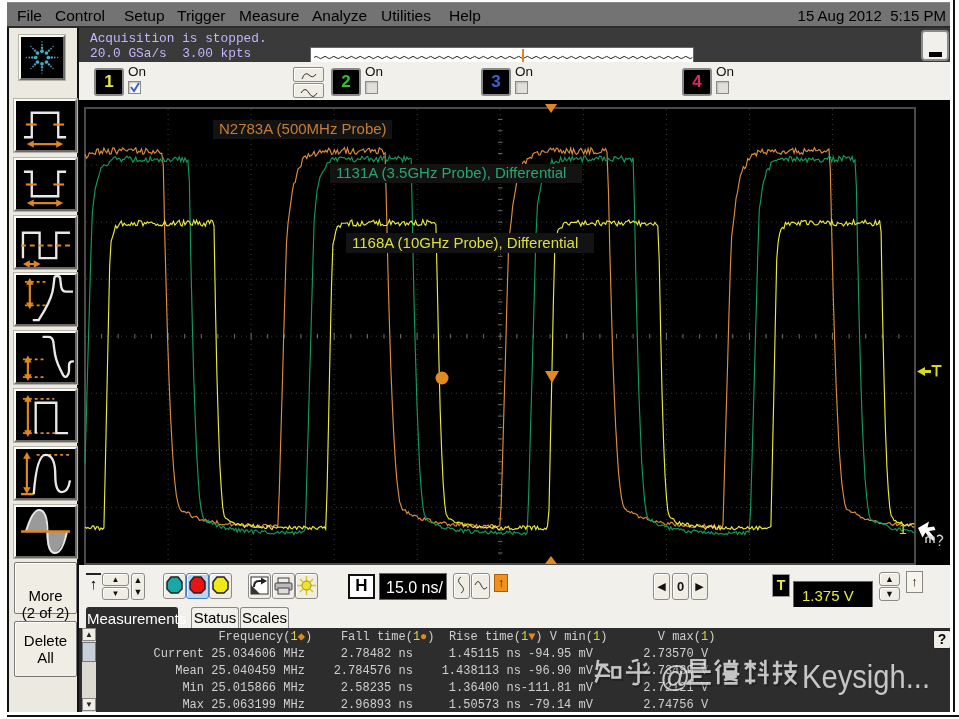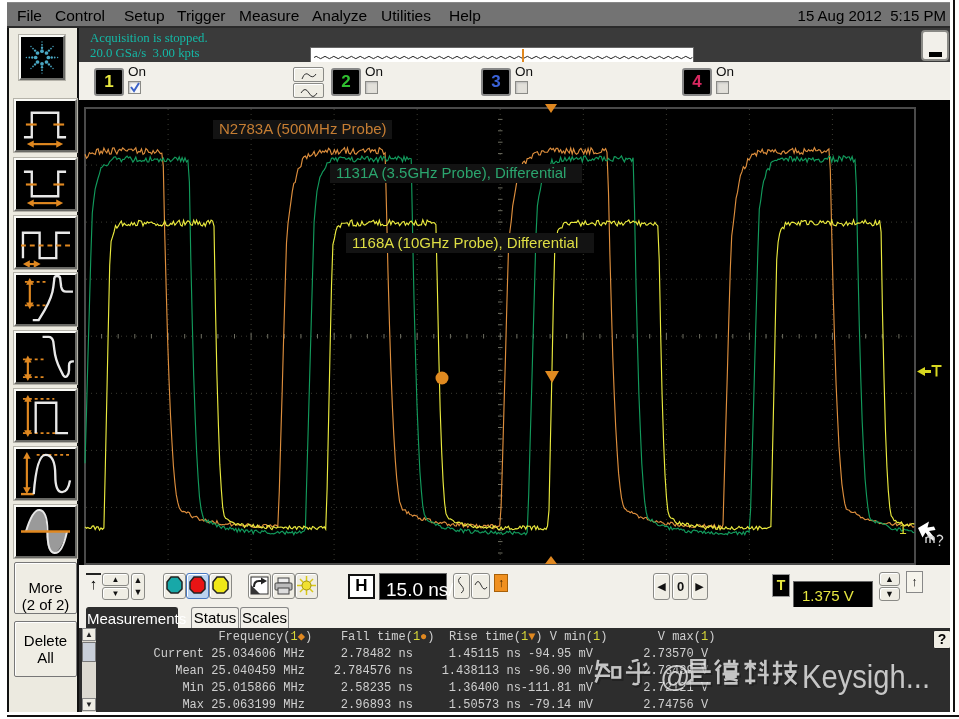--- a/index.html
+++ b/index.html
@@ -8,21 +8,21 @@
 #menubar{position:absolute;left:2px;top:2px;width:953px;height:26px;background:#737373;
  border-top:1px solid #888;border-bottom:2px solid #2a2a2a;color:#000;font-size:15px}
 #menubar span.mi{position:absolute;top:4px;font-size:15.5px}
 #leftpanel{position:absolute;left:7px;top:28px;width:72px;height:686px;background:#eceae0;border-left:2px solid #111;border-right:2px solid #111}
 .lbtn{position:absolute;left:5px;width:63px;background:#000;border:2px solid;
  border-color:#fafaf6 #6a6a66 #6a6a66 #fafaf6;outline:1px solid #b5b3aa}
 .gbtn{position:absolute;left:5px;width:63px;background:#efede4;border:1px solid #777;
  border-radius:2px;color:#000;font-size:15px;text-align:center;
  box-shadow:inset 1px 1px 0 #fff}
 #topdark{position:absolute;left:79px;top:28px;width:871px;height:34px;background:#3a3a3a}
-#topdark .ac{position:absolute;left:11px;color:#14b8a6;font-family:Liberation Serif, serif;
+#topdark .ac{position:absolute;left:11px;color:#c4b5fd;font-family:Liberation Mono, monospace;
  font-size:12.8px;letter-spacing:0;white-space:pre}
 #wstrip{position:absolute;left:231px;top:19px;width:384px;height:17px;background:#fff;border:1px solid #666}
 #minbtn{position:absolute;left:842px;top:2px;width:28px;height:31px;background:#f2f0ea;
  border:2px solid #8a8a86;border-radius:4px}
 #minbtn div{position:absolute;left:6px;top:20px;width:13px;height:5px;background:#000}
 #chanbar{position:absolute;left:79px;top:62px;width:871px;height:38px;background:#f2f0ea}
 .chb{position:absolute;top:6px;width:30px;height:28px;background:#000;border:2px solid #888;
  border-radius:3px;text-align:center;
  font-size:17px;font-weight:bold;line-height:24px}
 .onl{position:absolute;top:2px;font-size:13.5px;color:#111}
@@ -186,21 +186,21 @@
         </g>
       </svg></div>
     <div class="lbtn" style="top:477px;height:53px"><svg width="59" height="49" viewBox="0 0 54 50">
         <path d="M7,25 q7,-22 14,-22 q7,0 7,22 z" fill="#9a9a9a"></path>
         <path d="M28,25 q0,22 7,22 q7,0 14,-22 z" fill="#9a9a9a"></path>
         <g stroke="#e8e8e8" stroke-width="2" fill="none">
           <path d="M7,25 q7,-23 14,-22 q8,1 8,22 q0,21 7,22 q8,1 13,-22"></path>
         </g>
         <line x1="2" y1="25" x2="52" y2="25" stroke="#e08820" stroke-width="2.6"></line>
       </svg></div>
-    <div class="gbtn" style="top:534px;height:52px;padding-top:16px">More<br>(2 of 2)</div>
+    <div class="gbtn" style="top:534px;height:52px;padding-top:24px">More<br>(2 of 2)</div>
     <div class="gbtn" style="top:593px;height:56px;padding-top:10px">Delete<br>All</div>
   </div>
 <div id="topdark">
     <div class="ac" style="top:3px">Acquisition is stopped.</div>
     <div class="ac" style="top:18px">20.0 GSa/s  3.00 kpts</div>
     <div id="wstrip">
       <svg width="382" height="15" style="position:absolute;left:0;top:0">
         <path d="M3,9.5 q2.2,-2.3 4.4,0 q2.2,2.3 4.4,0 q2.2,-2.3 4.4,0 q2.2,2.3 4.4,0 q2.2,-2.3 4.4,0 q2.2,2.3 4.4,0 q2.2,-2.3 4.4,0 q2.2,2.3 4.4,0 q2.2,-2.3 4.4,0 q2.2,2.3 4.4,0 q2.2,-2.3 4.4,0 q2.2,2.3 4.4,0 q2.2,-2.3 4.4,0 q2.2,2.3 4.4,0 q2.2,-2.3 4.4,0 q2.2,2.3 4.4,0 q2.2,-2.3 4.4,0 q2.2,2.3 4.4,0 q2.2,-2.3 4.4,0 q2.2,2.3 4.4,0 q2.2,-2.3 4.4,0 q2.2,2.3 4.4,0 q2.2,-2.3 4.4,0 q2.2,2.3 4.4,0 q2.2,-2.3 4.4,0 q2.2,2.3 4.4,0 q2.2,-2.3 4.4,0 q2.2,2.3 4.4,0 q2.2,-2.3 4.4,0 q2.2,2.3 4.4,0 q2.2,-2.3 4.4,0 q2.2,2.3 4.4,0 q2.2,-2.3 4.4,0 q2.2,2.3 4.4,0 q2.2,-2.3 4.4,0 q2.2,2.3 4.4,0 q2.2,-2.3 4.4,0 q2.2,2.3 4.4,0 q2.2,-2.3 4.4,0 q2.2,2.3 4.4,0 q2.2,-2.3 4.4,0 q2.2,2.3 4.4,0 q2.2,-2.3 4.4,0 q2.2,2.3 4.4,0 q2.2,-2.3 4.4,0 q2.2,2.3 4.4,0 q2.2,-2.3 4.4,0 q2.2,2.3 4.4,0 q2.2,-2.3 4.4,0 q2.2,2.3 4.4,0 q2.2,-2.3 4.4,0 q2.2,2.3 4.4,0 q2.2,-2.3 4.4,0 q2.2,2.3 4.4,0 q2.2,-2.3 4.4,0 q2.2,2.3 4.4,0 q2.2,-2.3 4.4,0 q2.2,2.3 4.4,0 q2.2,-2.3 4.4,0 q2.2,2.3 4.4,0 q2.2,-2.3 4.4,0 q2.2,2.3 4.4,0 q2.2,-2.3 4.4,0 q2.2,2.3 4.4,0 q2.2,-2.3 4.4,0 q2.2,2.3 4.4,0 q2.2,-2.3 4.4,0 q2.2,2.3 4.4,0 q2.2,-2.3 4.4,0 q2.2,2.3 4.4,0 q2.2,-2.3 4.4,0 q2.2,2.3 4.4,0 q2.2,-2.3 4.4,0 q2.2,2.3 4.4,0 q2.2,-2.3 4.4,0 q2.2,2.3 4.4,0 q2.2,-2.3 4.4,0 q2.2,2.3 4.4,0 q2.2,-2.3 4.4,0 q2.2,2.3 4.4,0 q2.2,-2.3 4.4,0 q2.2,2.3 4.4,0 q2.2,-2.3 4.4,0 q2.2,2.3 4.4,0 q2.2,-2.3 4.4,0 q2.2,2.3 4.4,0" stroke="#222" fill="none" stroke-width="1"></path>
         <line x1="212" y1="1" x2="212" y2="14" stroke="#e08820" stroke-width="2"></line>
       </svg>
@@ -400,21 +400,21 @@
         <g stroke="#d8c818" stroke-width="1.5">
           <line x1="10.5" y1="2" x2="10.5" y2="21"></line>
           <line x1="1" y1="11.5" x2="20" y2="11.5"></line>
           <line x1="4" y1="5" x2="17" y2="18"></line>
           <line x1="17" y1="5" x2="4" y2="18"></line>
         </g>
         <circle cx="10.5" cy="11.5" r="4.5" fill="#f0e030" stroke="#a09010"></circle>
       </svg></div>
     <div style="position:absolute;left:269px;top:9px;width:27px;height:25px;background:#fff;border:2.5px solid #111;color:#000;font-weight:bold;font-size:17px;text-align:center;line-height:20px">H</div>
     <div class="blkf" style="top:8px;left:300px;width:68px;height:27px">
-      <span style="left:6px;font-size:19px">15.0 ns/</span>
+      <span style="left:6px;font-size:16px">15.0 ns/</span>
     </div>
     <div class="tbtn" style="left:374px;width:17px"><svg width="13" height="22">
         <path d="M6,3 q-5,3 0,8 t0,8" stroke="#333" fill="none"></path>
       </svg></div>
     <div class="tbtn" style="left:392px;width:19px"><svg width="15" height="22">
         <path d="M2,11 q3,-7 6,0 t6,2" stroke="#333" fill="none"></path>
       </svg></div>
     <div style="position:absolute;left:415px;top:9px;width:14px;height:18px;background:#f09020;border:1px solid #a86008;color:#3a2000;font-size:12px;text-align:center;line-height:16px">↑</div>
     <div class="tbtn" style="left:574px;width:17px;height:27px;font-size:11px;line-height:25px">◀</div>
     <div class="tbtn" style="left:593px;width:17px;height:27px;font-size:13px;line-height:25px;font-weight:bold">0</div>

